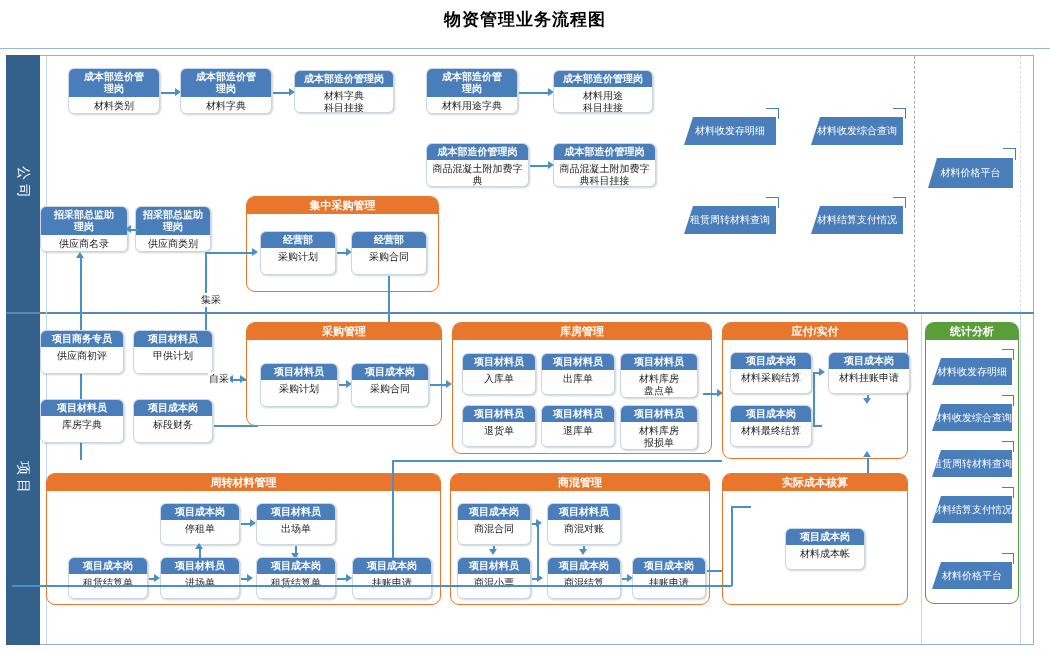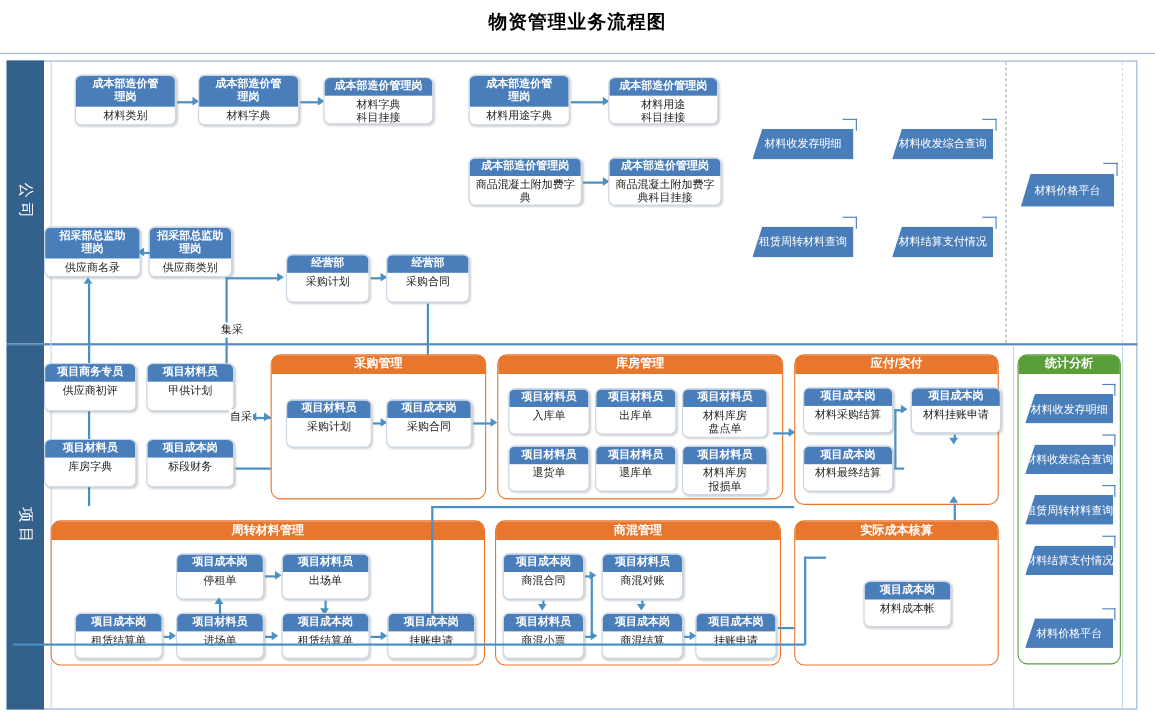--- a/index.html
+++ b/index.html
@@ -219,20 +219,23 @@
 理岗</div>
     <div class="bd">供应商类别</div>
   </div>
   <div class="ln h" style="left:129px;top:229px;width:9px;"></div>
   <div class="arw l" style="left:125px;top:225px;"></div>
 
   <div class="ln v" style="left:80px;top:330px;height:130px;"></div>
   <div class="arw u" style="left:76px;top:252px;"></div>
   <div class="ln v" style="left:80px;top:258px;height:74px;"></div>
 
+  <div class="group" style="left:246px;top:196px;width:193px;height:96px;">
+    <div class="ghd">集中采购管理</div>
+  </div>
   <div class="rbox" style="left:260px;top:231px;width:76px;height:44px;">
     <div class="hd">经营部</div>
     <div class="bd">采购计划</div>
   </div>
   <div class="ln h" style="left:337px;top:252px;width:12px;"></div>
   <div class="arw r" style="left:346px;top:248px;"></div>
   <div class="rbox" style="left:351px;top:231px;width:76px;height:44px;">
     <div class="hd">经营部</div>
     <div class="bd">采购合同</div>
   </div>
@@ -262,21 +265,21 @@
     <div class="bd">标段财务</div>
   </div>
 
   <div class="ln h" style="left:214px;top:425px;width:44px;"></div>
   <div class="ln v" style="left:257px;top:379px;height:47px;"></div>
   <div class="ln h" style="left:229px;top:379px;width:30px;"></div>
   <div class="arw r" style="left:227px;top:375px;transform:rotate(180deg);"></div>
   <div class="edge-label" style="left:208px;top:372px;">自采</div>
   <div class="arw r" style="left:240px;top:375px;"></div>
 
-  <div class="group" style="left:246px;top:322px;width:196px;height:132px;">
+  <div class="group" style="left:246px;top:322px;width:196px;height:104px;">
     <div class="ghd">采购管理</div>
   </div>
   <div class="rbox" style="left:260px;top:363px;width:78px;height:44px;">
     <div class="hd">项目材料员</div>
     <div class="bd">采购计划</div>
   </div>
   <div class="ln h" style="left:339px;top:384px;width:10px;"></div>
   <div class="arw r" style="left:346px;top:380px;"></div>
   <div class="rbox" style="left:351px;top:363px;width:78px;height:44px;">
     <div class="hd">项目成本岗</div>

